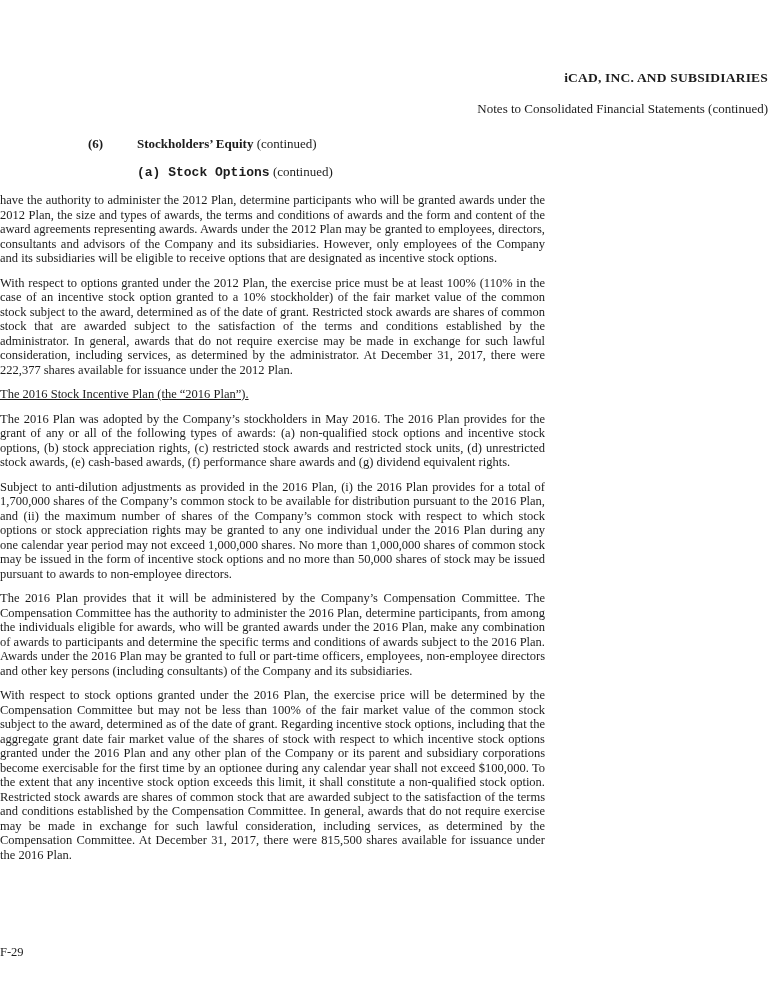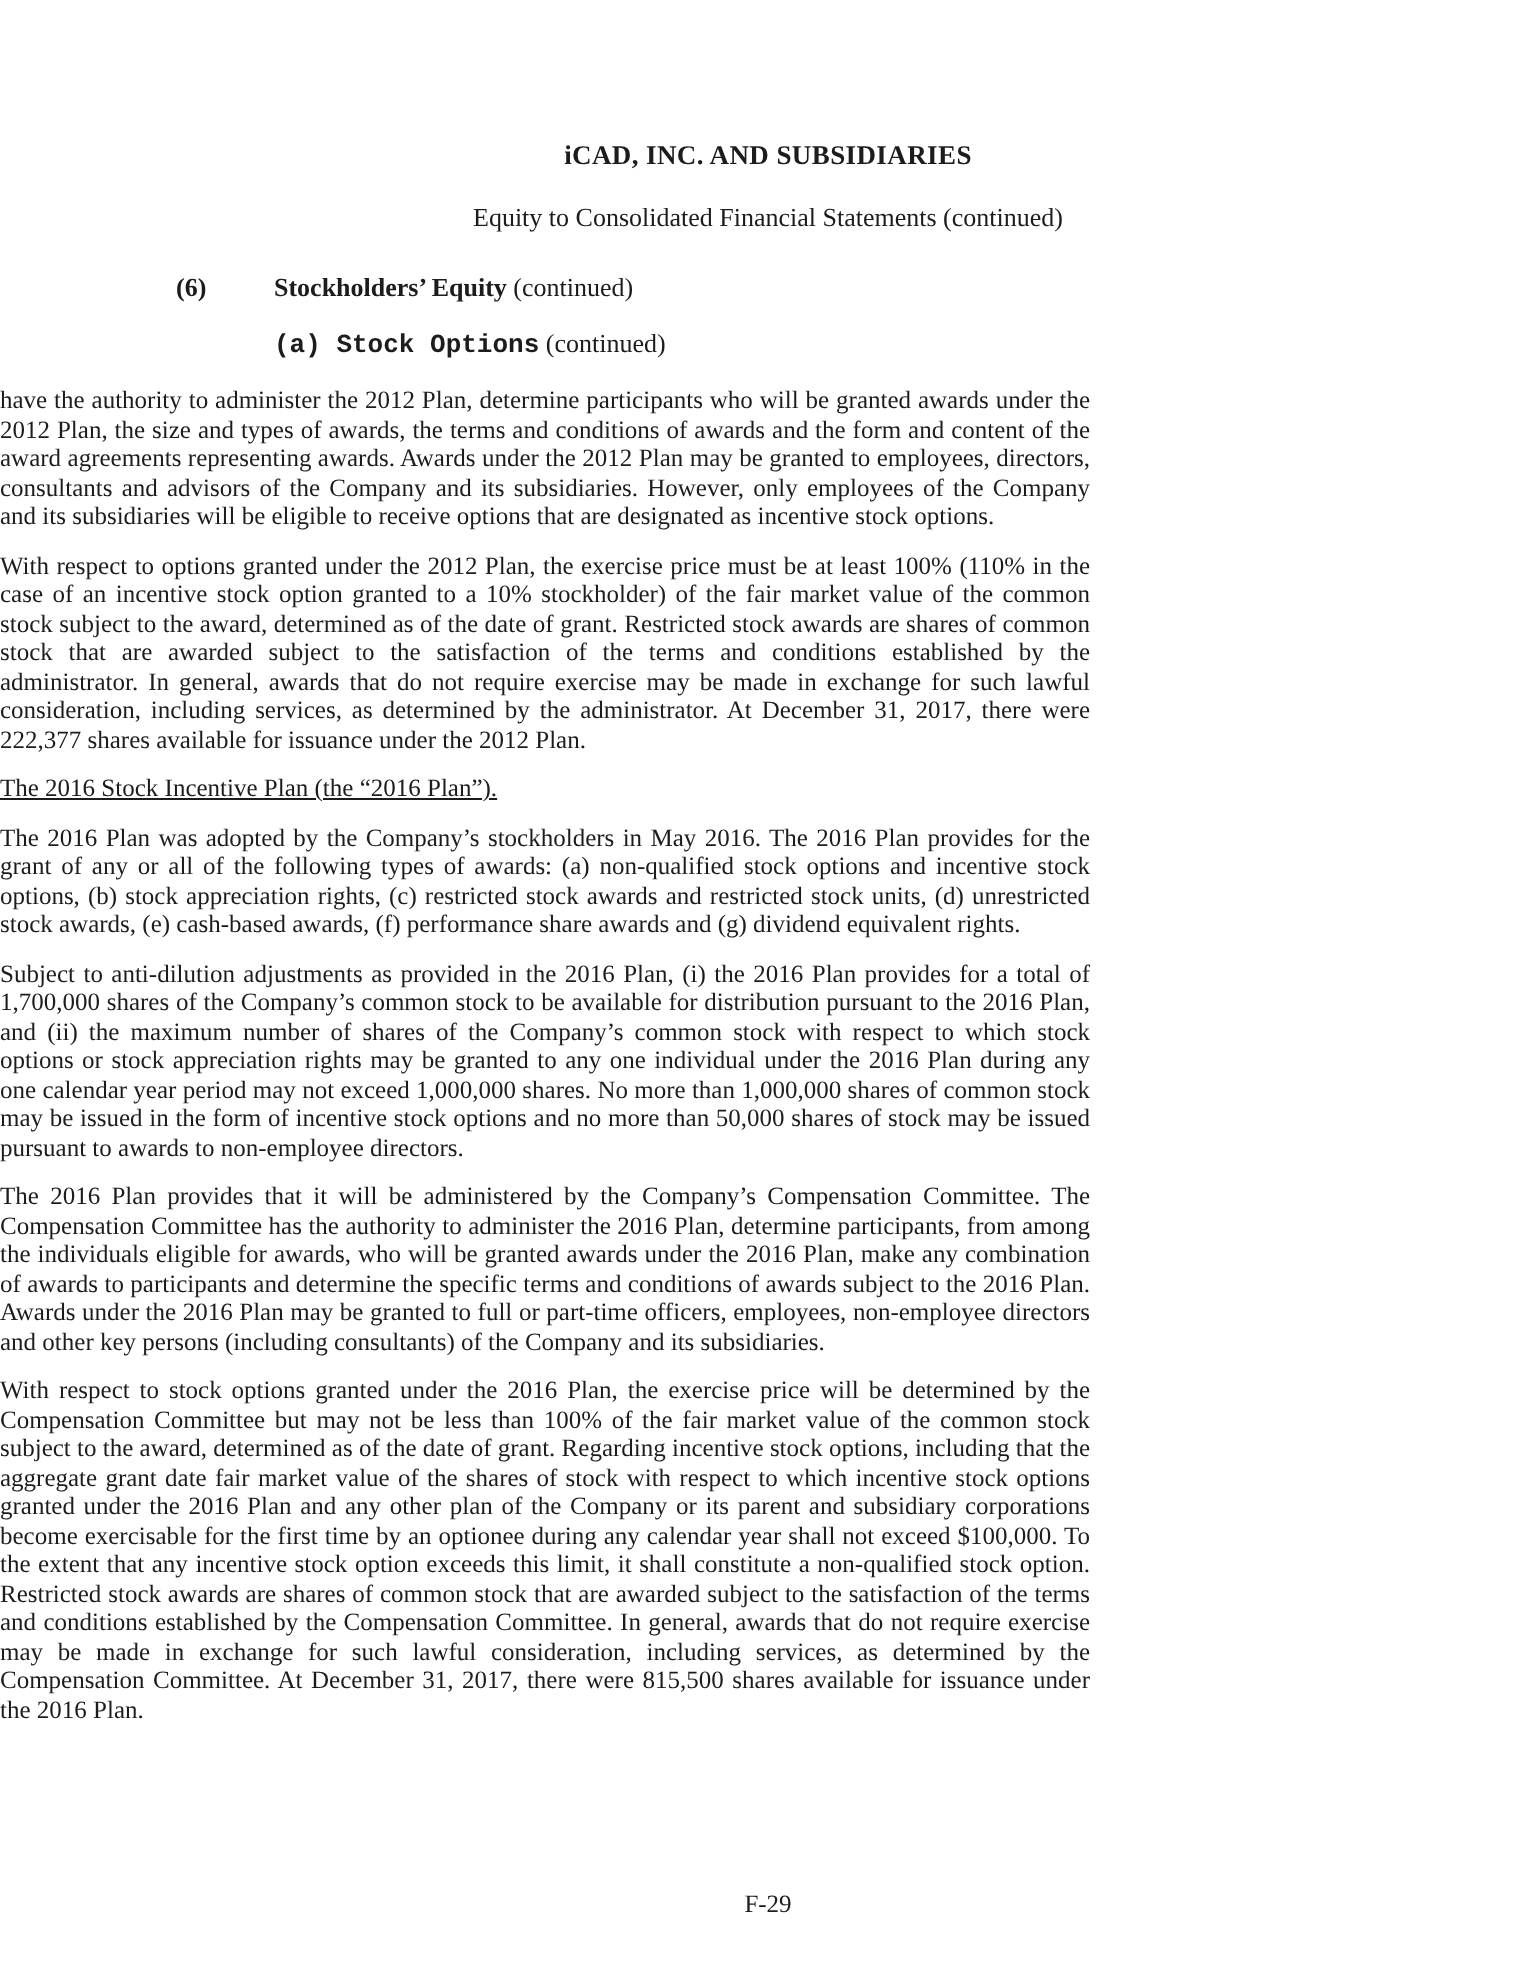--- a/index.html
+++ b/index.html
@@ -10,21 +10,21 @@
   .page {
     position: relative;
     width: 768px;
     height: 993px;
     background: #ffffff;
     font-family: "Liberation Serif", "DejaVu Serif", serif;
     color: #1c1c1c;
     overflow: hidden;
   }
   .doc-header {
-    text-align: center;
+    text-align: right;
     padding-top: 70px;
   }
   .doc-title {
     font-weight: bold;
     font-size: 13.5px;
     letter-spacing: 0.2px;
   }
   .doc-subtitle {
     font-size: 13px;
     margin-top: 15px;
@@ -64,32 +64,31 @@
     font-size: 12.5px;
     line-height: 14.5px;
     text-decoration: underline;
     margin: 4px 0 10px 0;
   }
   .page-footer {
     position: absolute;
     left: 0;
     right: 0;
     bottom: 33px;
-    text-align: center;
     font-size: 12.5px;
   }
 </style>
 </head>
 <body>
 
 <div class="page">
 
   <div class="doc-header">
     <div class="doc-title">iCAD, INC. AND SUBSIDIARIES</div>
-    <div class="doc-subtitle">Equity to Consolidated Financial Statements (continued)</div>
+    <div class="doc-subtitle">Notes to Consolidated Financial Statements (continued)</div>
   </div>
 
   <div class="section-row">
     <span class="section-number">(6)</span>
     <span class="section-title"><span class="bold">Stockholders’ Equity</span><span> (continued)</span></span>
   </div>
 
   <div class="subsection-row">
     <span class="bold">(a) Stock Options</span><span> (continued)</span>
   </div>

